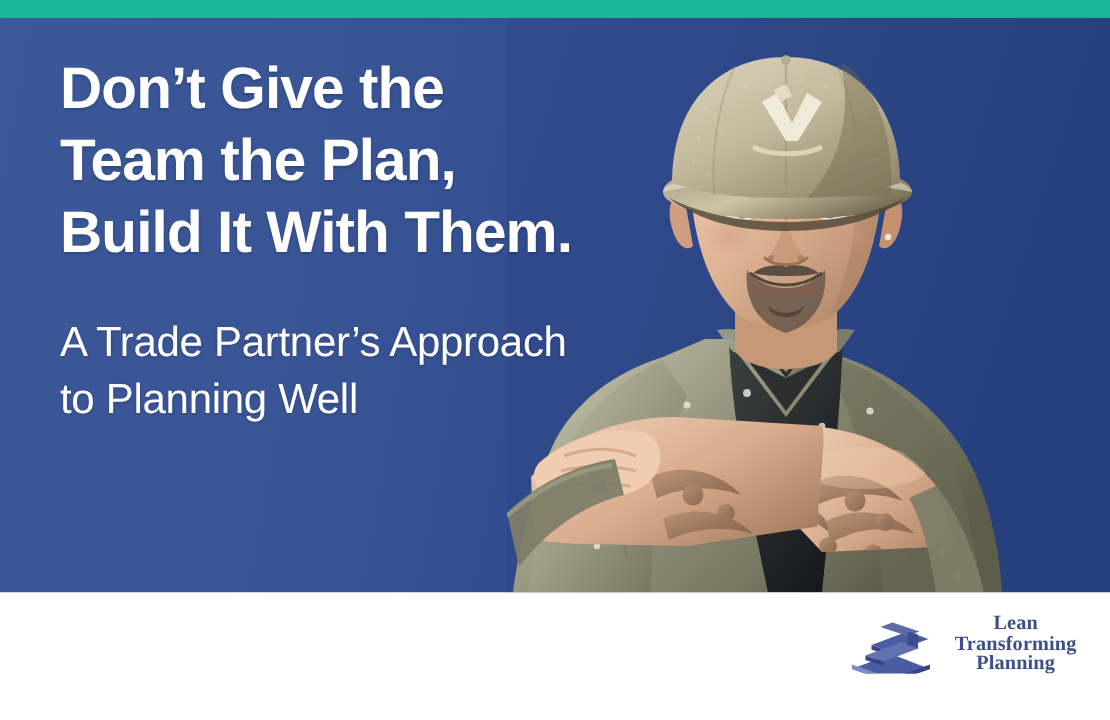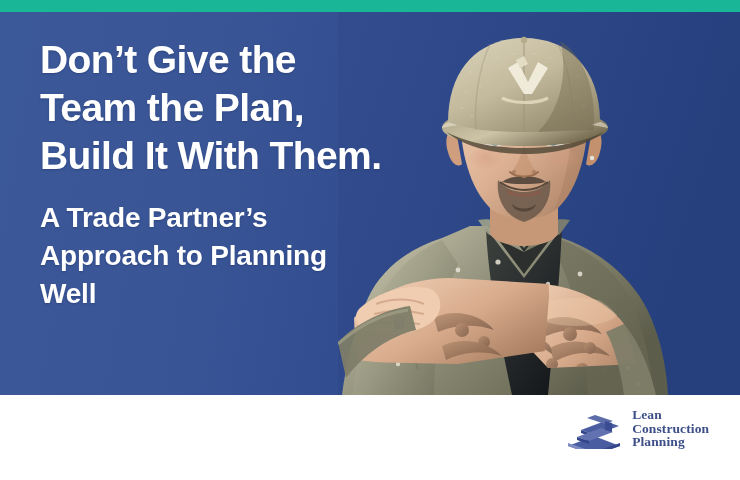--- a/index.html
+++ b/index.html
@@ -51,39 +51,39 @@
   }
   .headline {
     color:#ffffff;
     font-size:39px;
     line-height:48px;
     font-weight:bold;
     letter-spacing:-0.6px;
     text-shadow:0 1px 2px rgba(10,22,60,.25);
   }
   .subhead {
-    margin-top:19px;
+    margin-top:29px;
     color:#ffffff;
     font-size:28px;
     line-height:38px;
-    font-weight:700;
+    font-weight:400;
     letter-spacing:-0.2px;
     text-shadow:0 1px 2px rgba(10,22,60,.25);
   }
 
   
   .footer {
     position:absolute; left:0; top:395px;
     width:740px; height:85px;
     background:#ffffff;
   }
   .logo {
     position:absolute;
     right:18px; top:12px;
-    display:flex; align-items:center; gap:9px;
+    display:flex; align-items:center; gap:9px;text-align:center;
   }
   .logo-mark { width:58px; height:46px; flex:0 0 auto; }
   .logo-text { padding-top:1px; }
   .logo-line {
     font-family:"Liberation Serif", serif;
     color:#3d4f88;
     font-size:13.5px;
     line-height:13.5px;
     font-weight:bold;
     letter-spacing:.1px;
@@ -385,21 +385,21 @@
         <path d="M16 20 L30 25 L30 28 L16 23 Z" fill="#33448a"></path>
         <path d="M12 27 L36 18 L48 22 L24 31 Z" fill="#6272b0"></path>
         <path d="M12 27 L24 31 L24 34 L12 30 Z" fill="#33448a"></path>
         <path d="M30 5 L48 11 L40 14 L22 8 Z" fill="#5c6ca9"></path>
 
         <path d="M40 11 L47 13 L47 22 L40 20 Z" fill="#3b4c92"></path>
       </svg>
 
       <div class="logo-text">
         <div class="logo-line">Lean</div>
-        <div class="logo-line">Construction</div>
+        <div class="logo-line">Transforming</div>
         <div class="logo-line">Planning</div>
         <div class="logo-tag">Transforming Design and Construction</div>
       </div>
 
     </div>
   </div>
 
 </div>
 
 </body></html>

